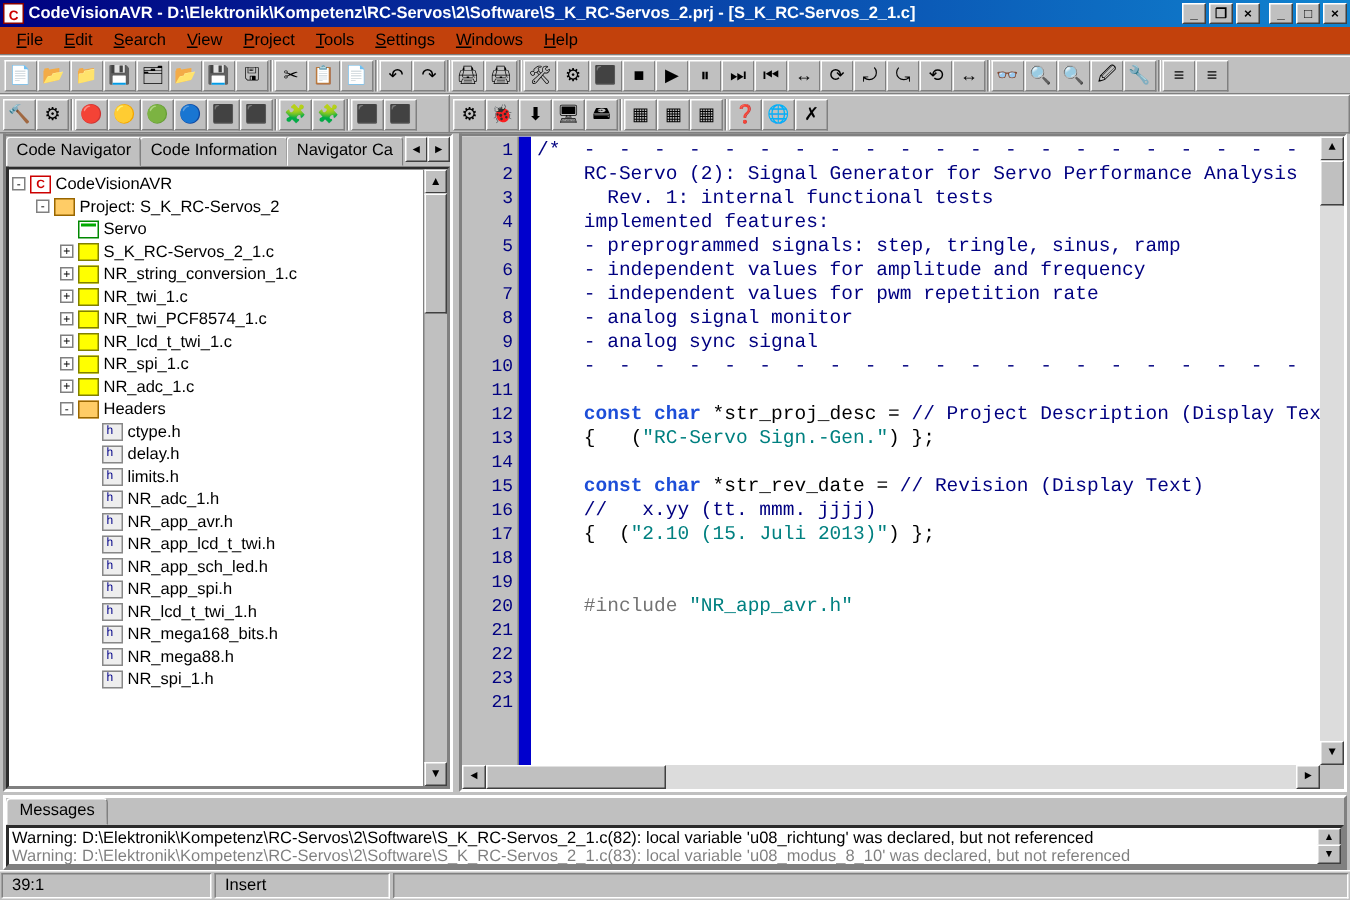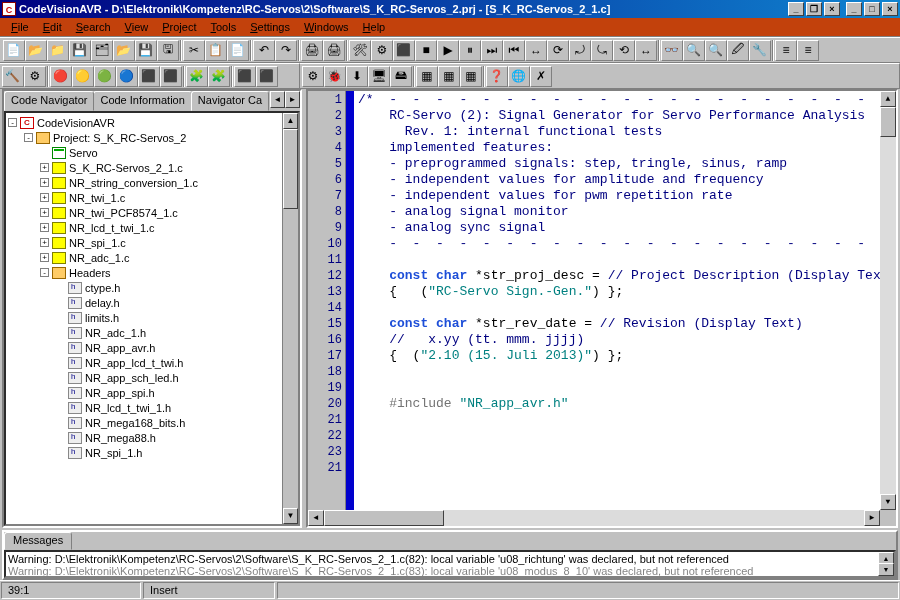--- a/index.html
+++ b/index.html
@@ -481,15 +481,15 @@
     <div style="opacity:.5">Warning: D:\Elektronik\Kompetenz\RC-Servos\2\Software\S_K_RC-Servos_2_1.c(83): local variable 'u08_modus_8_10' was declared, but not referenced</div>
     <div class="vscroll">
       <div class="sbtn">▲</div>
       <div class="sbtn" style="position:absolute;bottom:0;left:0;right:0">▼</div>
     </div>
   </div>
 </div>
 
 <div class="statusbar">
   <div class="status-cell" style="width:140px">39:1</div>
-  <div class="status-cell" style="width:132px">Insert</div>
+  <div class="status-cell" style="width:117px">Insert</div>
   <div class="status-cell wide"></div>
 </div>
 
 </body></html>

